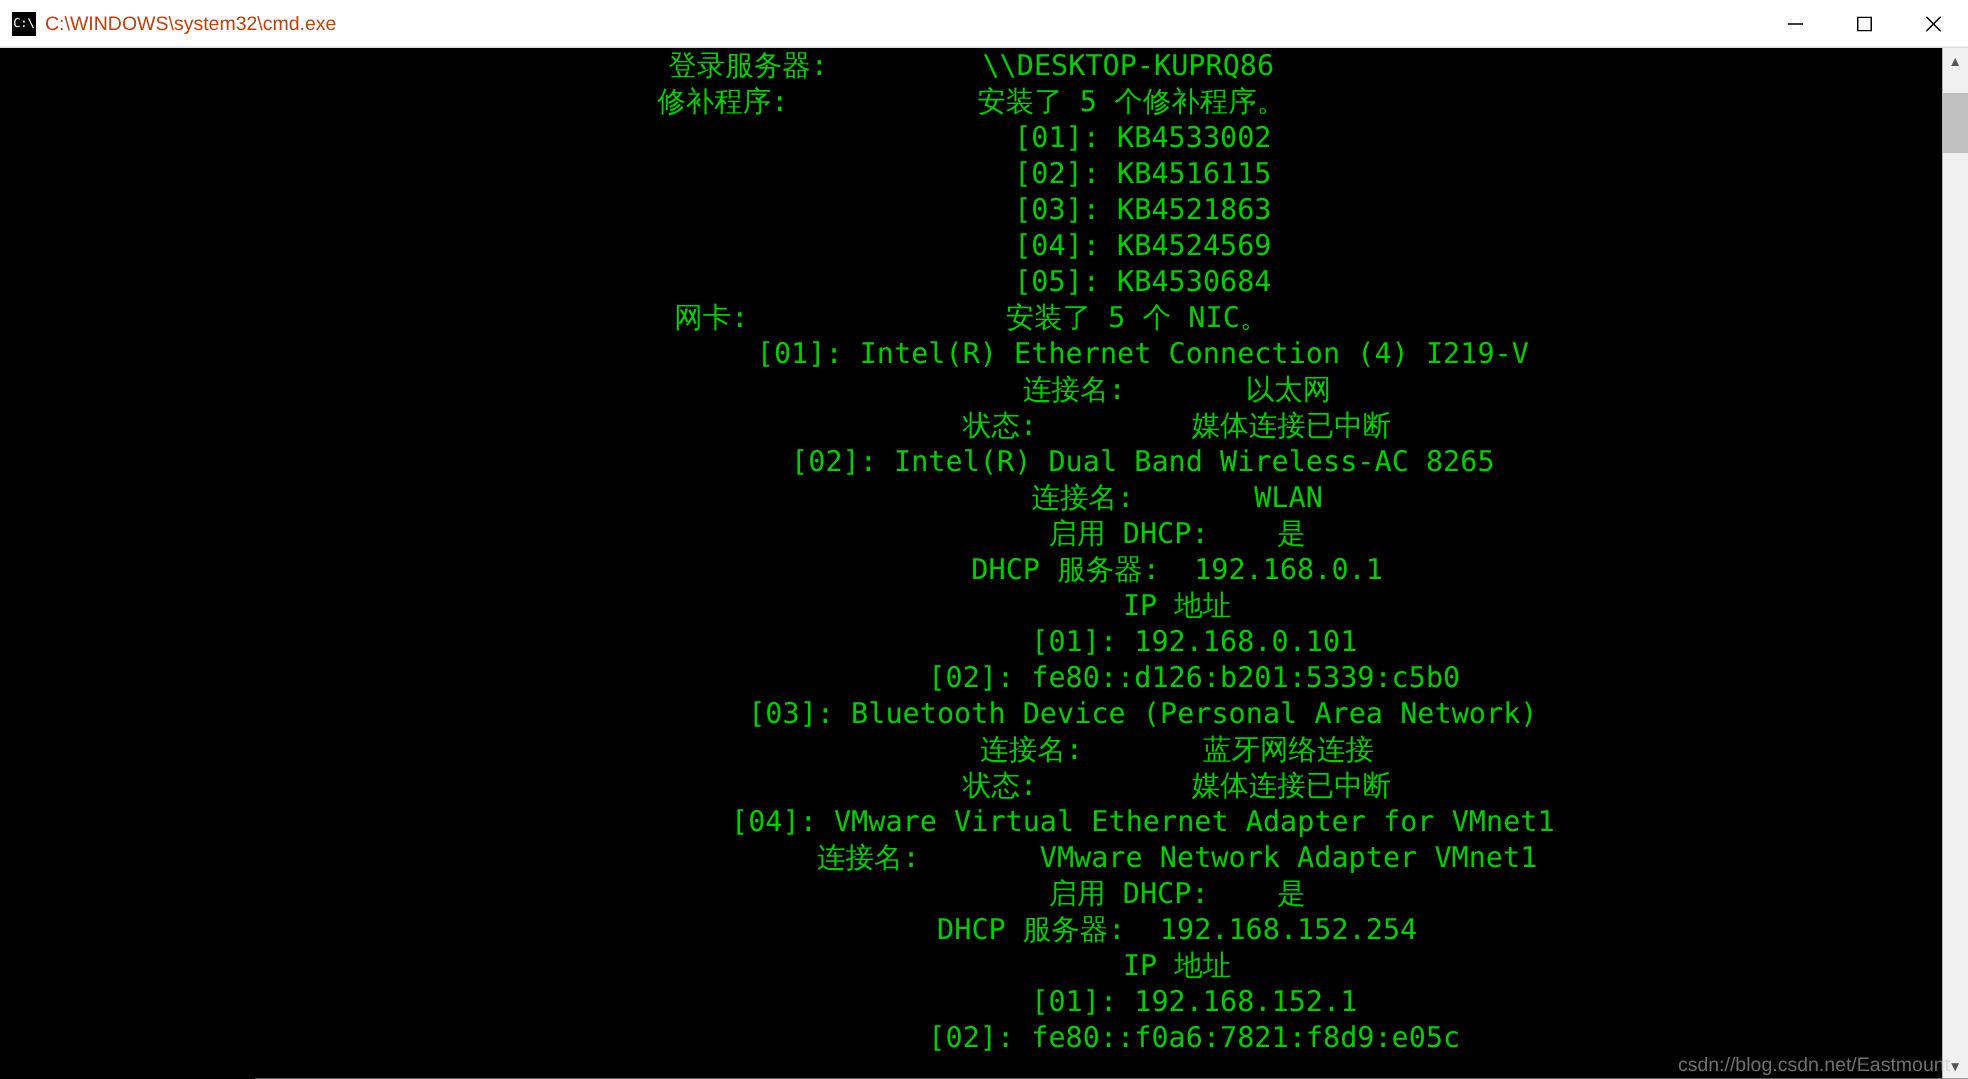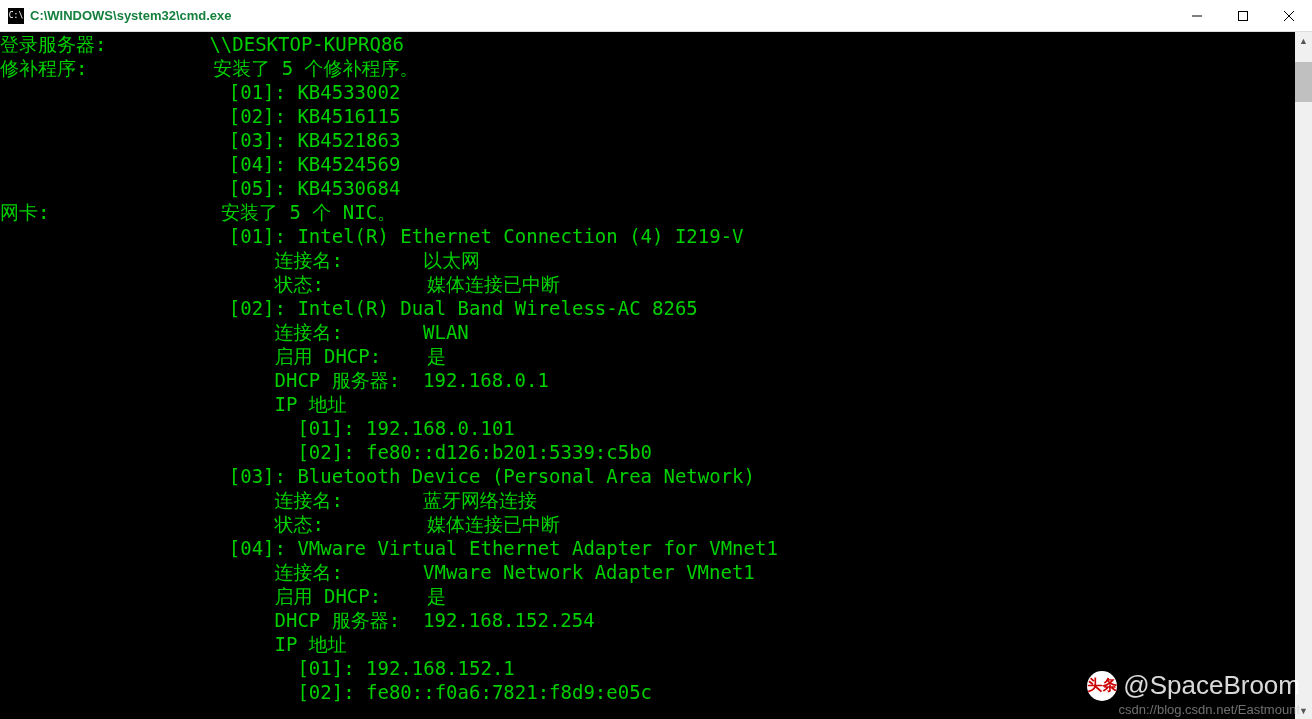--- a/index.html
+++ b/index.html
@@ -24,41 +24,41 @@
     background: #000;
     display: inline-flex;
     align-items: center;
     justify-content: center;
     color: #fff;
     font-size: 8px;
     font-family: monospace;
   }
   .titlebar .title {
     font-size: 13px;
-    color: #15803d;
+    color: #c2410c;
     flex: 1;
-    font-weight: bold;
   }
   .titlebar .controls {
     display: flex;
     height: 100%;
   }
   .titlebar .ctrl {
     width: 46px;
     display: flex;
     align-items: center;
     justify-content: center;
     font-size: 14px;
     color: #000;
   }
   .ctrl svg { width: 10px; height: 10px; stroke: #000; stroke-width: 1; fill: none; }
   .terminal-wrap {
     position: relative;
     height: calc(719px - 32px);
     display: flex;
+    text-align: center;
   }
   .terminal {
     flex: 1;
     background: #000;
     color: #00d000;
     font-family: "NSimSun","SimSun","Consolas",monospace;
     font-size: 19px;
     line-height: 24px;
     white-space: pre;
     padding: 0 0 0 0;
@@ -168,18 +168,14 @@
                         启用 DHCP:    是
                         DHCP 服务器:  192.168.152.254
                         IP 地址
                           [01]: 192.168.152.1
                           [02]: fe80::f0a6:7821:f8d9:e05c</pre>
   <div class="scrollbar">
     <div class="scroll-arrow up">▲</div>
     <div class="scroll-thumb"></div>
     <div class="scroll-arrow down">▼</div>
   </div>
-  <div class="watermark1">
-    <span class="badge">头条</span>
-    <span>@SpaceBroom</span>
-  </div>
   <div class="watermark2">csdn://blog.csdn.net/Eastmount</div>
 </div>
 
 </body></html>

